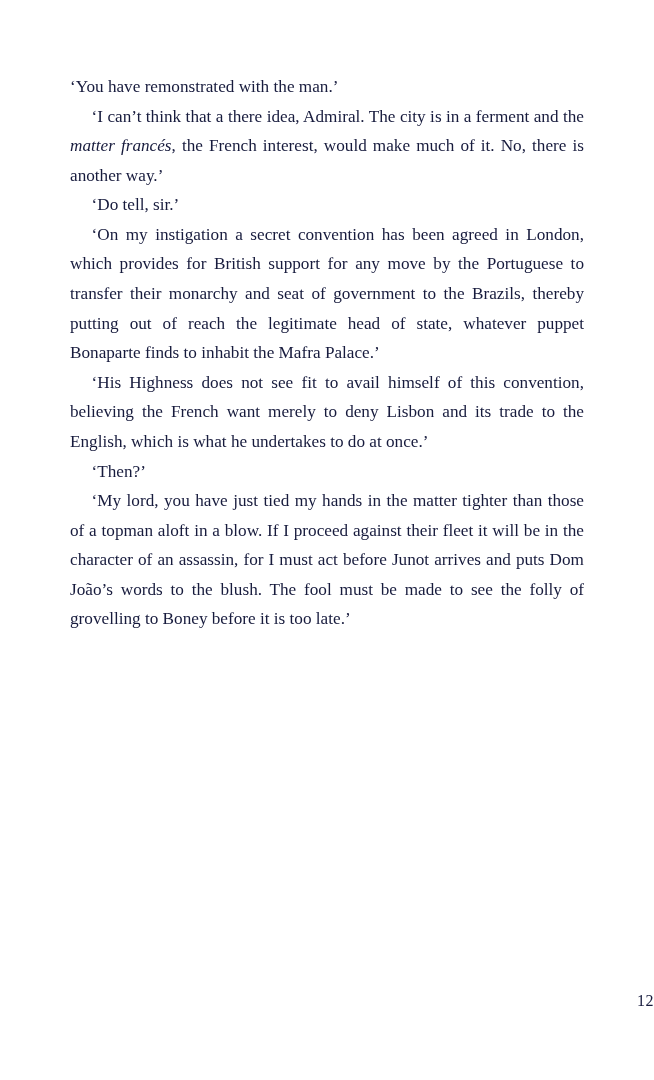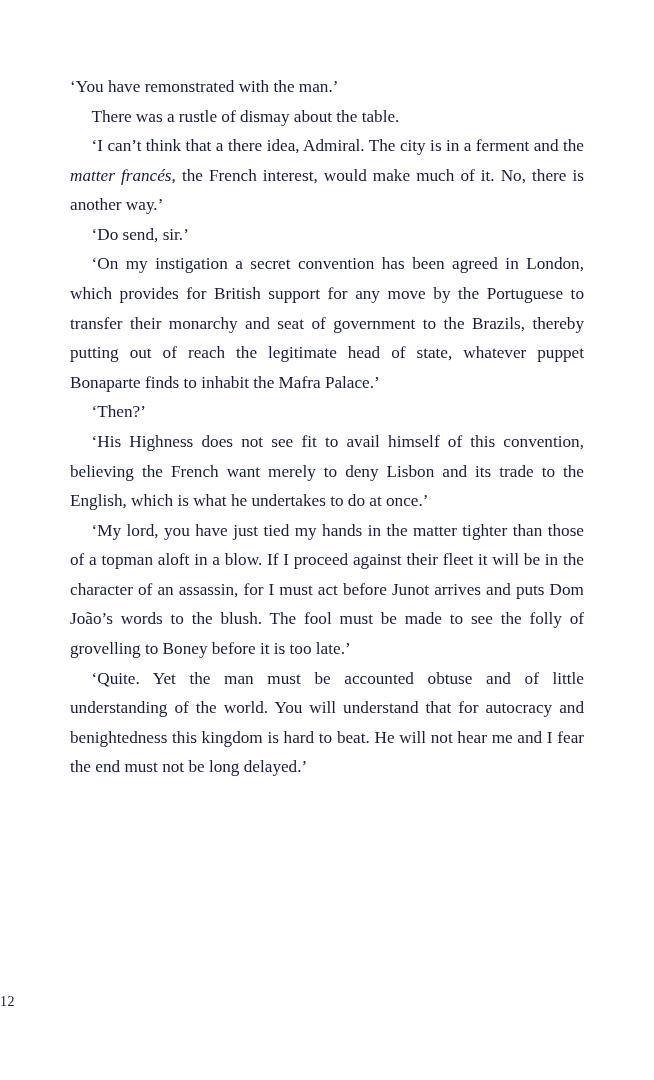--- a/index.html
+++ b/index.html
@@ -36,40 +36,38 @@
     text-indent: 0;
   }
   .body-text i {
     font-style: italic;
   }
   .folio {
     position: absolute;
     left: 0;
     right: 0;
     bottom: 70px;
-    text-align: left;
-    font-size: 14px;
+    text-align: right;
+    font-size: 16px;
     letter-spacing: 0.5px;
     color: #171b3d;
   }
 </style>
 </head>
 <body>
 
 <div class="page">
 
   <div class="body-text">
 
     <p class="no-indent"><span>‘You have remonstrated with the man.’</span></p>
-    <p><span>There was a rustle of dismay about the table.</span></p>
     <p><span>‘I can’t think that a there idea, Admiral. The city is in a ferment and the </span><i>matter francés</i><span>, the French interest, would make much of it. No, there is another way.’</span></p>
-    <p><span>‘Do send, sir.’</span></p>
+    <p><span>‘Do tell, sir.’</span></p>
     <p><span>‘On my instigation a secret convention has been agreed in London, which provides for British support for any move by the Portuguese to transfer their monarchy and seat of government to the Brazils, thereby putting out of reach the legitimate head of state, whatever puppet Bonaparte finds to inhabit the Mafra Palace.’</span></p>
+    <p><span>‘His Highness does not see fit to avail himself of this convention, believing the French want merely to deny Lisbon and its trade to the English, which is what he undertakes to do at once.’</span></p>
     <p><span>‘Then?’</span></p>
-    <p><span>‘His Highness does not see fit to avail himself of this convention, believing the French want merely to deny Lisbon and its trade to the English, which is what he undertakes to do at once.’</span></p>
     <p><span>‘My lord, you have just tied my hands in the matter tighter than those of a topman aloft in a blow. If I proceed against their fleet it will be in the character of an assassin, for I must act before Junot arrives and puts Dom João’s words to the blush. The fool must be made to see the folly of grovelling to Boney before it is too late.’</span></p>
-    <p><span>‘Quite. Yet the man must be accounted obtuse and of little understanding of the world. You will understand that for autocracy and benightedness this kingdom is hard to beat. He will not hear me and I fear the end must not be long delayed.’</span></p>
 
   </div>
 
   <div class="folio">12</div>
 
 </div>
 
 </body></html>

